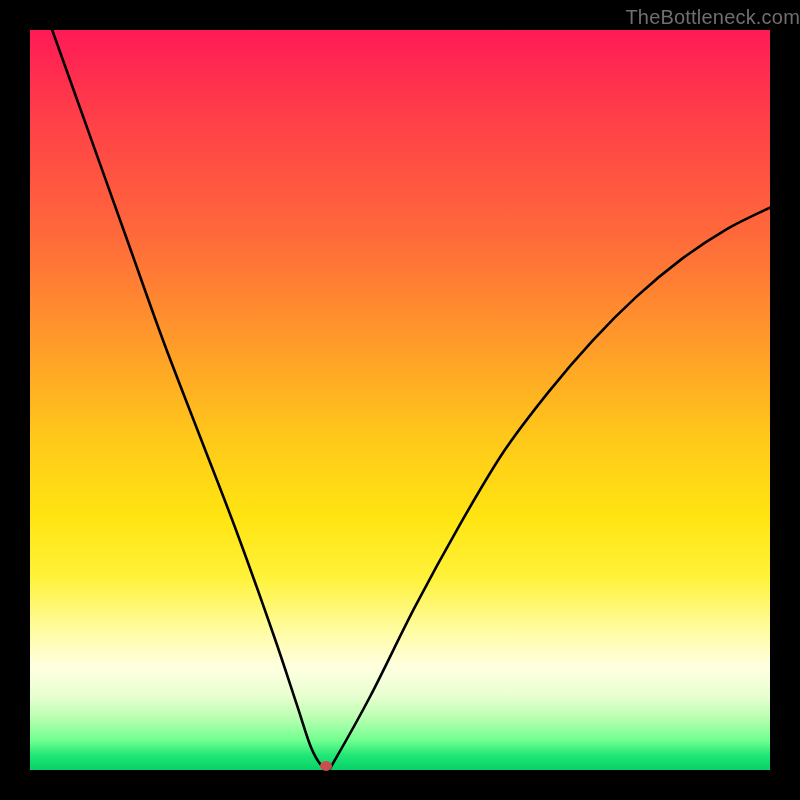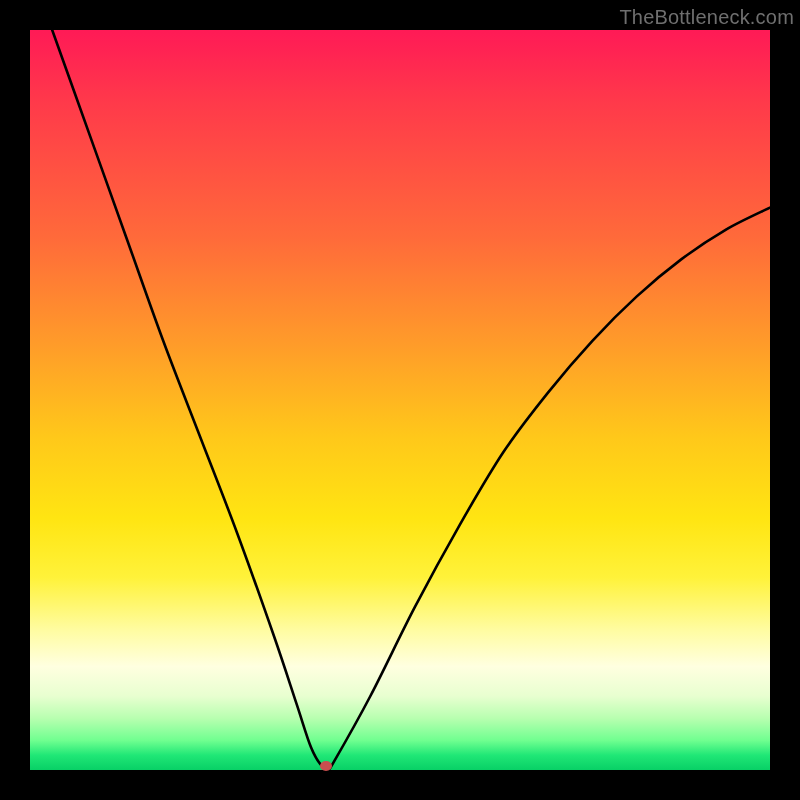--- a/index.html
+++ b/index.html
@@ -37,21 +37,21 @@
       #e8ffd0 90%,
       #b8ffb0 93%,
       #70ff90 96%,
       #20e776 98%,
       #08d066 100%
     );
   }
   .watermark {
     position: absolute;
     top: 6px;
-    right: 6px;
+    right: 0;
     color: #6f6f6f;
     font-size: 20px;
     font-weight: 500;
     letter-spacing: 0.2px;
   }
   svg.curve {
     position: absolute;
     left: 0;
     top: 0;
     width: 740px;

